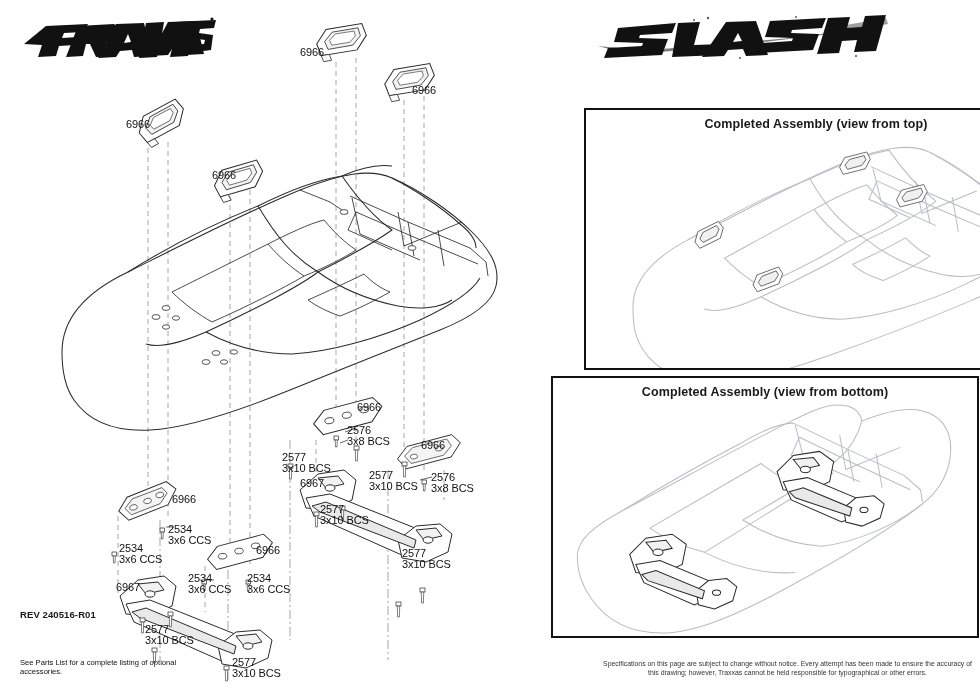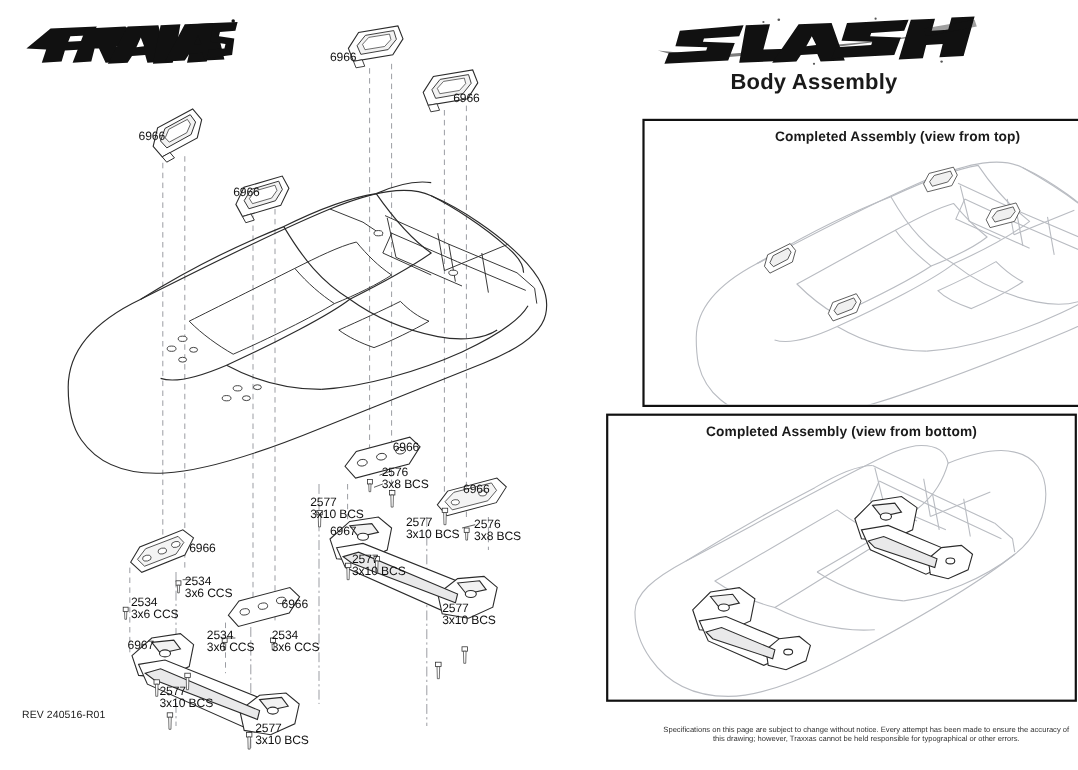--- a/index.html
+++ b/index.html
@@ -37,21 +37,21 @@
   .lbl{
     position:absolute;font-size:11px;line-height:10.5px;
     white-space:pre;color:#111;letter-spacing:-.1px;
   }
 
   
   .note-bodies{
     position:absolute;left:22px;top:266px;width:165px;
     font-size:7.6px;line-height:9.2px;color:#111;
   }
-  .rev{position:absolute;left:20px;top:645px;font-size:9.5px;font-weight:400;letter-spacing:.1px;}
+  .rev{position:absolute;left:20px;top:609px;font-size:9.5px;font-weight:700;letter-spacing:.1px;}
   .note-footer{
     position:absolute;left:20px;top:658px;width:200px;
     font-size:7.6px;line-height:9.4px;color:#111;
   }
   .disclaimer{
     position:absolute;left:600px;top:660px;width:375px;
     font-size:6.9px;line-height:8.6px;text-align:center;color:#333;
   }
 </style>
 </head>
@@ -91,21 +91,20 @@
       <g fill="#111" opacity=".7">
         <circle cx="104" cy="8" r="1"></circle>
           <circle cx="118" cy="6" r="1.2"></circle>
         <circle cx="206" cy="5" r="1"></circle>
           <circle cx="266" cy="44" r="1.1"></circle>
         <circle cx="150" cy="46" r="1"></circle>
       </g>
     </svg>
   </div>
 
-  <div class="title-body-assembly">Body Assembly</div>
 
   <div class="main-art">
     <svg viewBox="0 0 551 700" xmlns="http://www.w3.org/2000/svg">
       <defs>
         <g id="washer">
           <path d="M0 14 L10 0 L46 -4 L50 8 L40 22 L4 26 Z" fill="#fff" stroke="#2b2b2b" stroke-width="1"></path>
           <path d="M8 12 L16 3 L42 0 L44 8 L36 17 L11 20 Z" fill="#f2f2f2" stroke="#2b2b2b" stroke-width=".8"></path>
           <path d="M13 11 L19 5 L38 3 L39 8 L33 14 L15 16 Z" fill="#fff" stroke="#2b2b2b" stroke-width=".6"></path>
           <path d="M4 26 L6 32 L14 31 L12 25 Z" fill="#fff" stroke="#2b2b2b" stroke-width=".8"></path>
         </g>
@@ -347,20 +346,21 @@
 3x6 CCS</div>
   <div class="lbl" style="left:247px;top:573px">2534
 3x6 CCS</div>
   <div class="lbl" style="left:116px;top:582px">6967</div>
   <div class="lbl" style="left:145px;top:624px">2577
 3x10 BCS</div>
   <div class="lbl" style="left:232px;top:657px">2577
 3x10 BCS</div>
 
   <div class="rev">REV 240516-R01</div>
+  <div class="note-footer">See Parts List for a complete listing of optional accessories.</div>
   <div class="disclaimer">Specifications on this page are subject to change without notice.  Every attempt has been made to ensure the accuracy of this drawing; however, Traxxas cannot be held responsible for typographical or other errors.</div>
 
   <div class="inset inset-top">
     <div class="inset-title">Completed Assembly (view from top)</div>
     <div class="inset-art">
       <svg viewBox="0 0 420 236" xmlns="http://www.w3.org/2000/svg">
         <g fill="none" stroke="#b9bcc2" stroke-width="1" stroke-linejoin="round">
           <path d="M30 176 C30 150 50 128 84 110 C126 88 186 56 238 34
                    C274 20 302 14 322 24 C348 36 378 58 396 78
                    C412 96 418 112 414 128 C410 146 390 158 362 170

